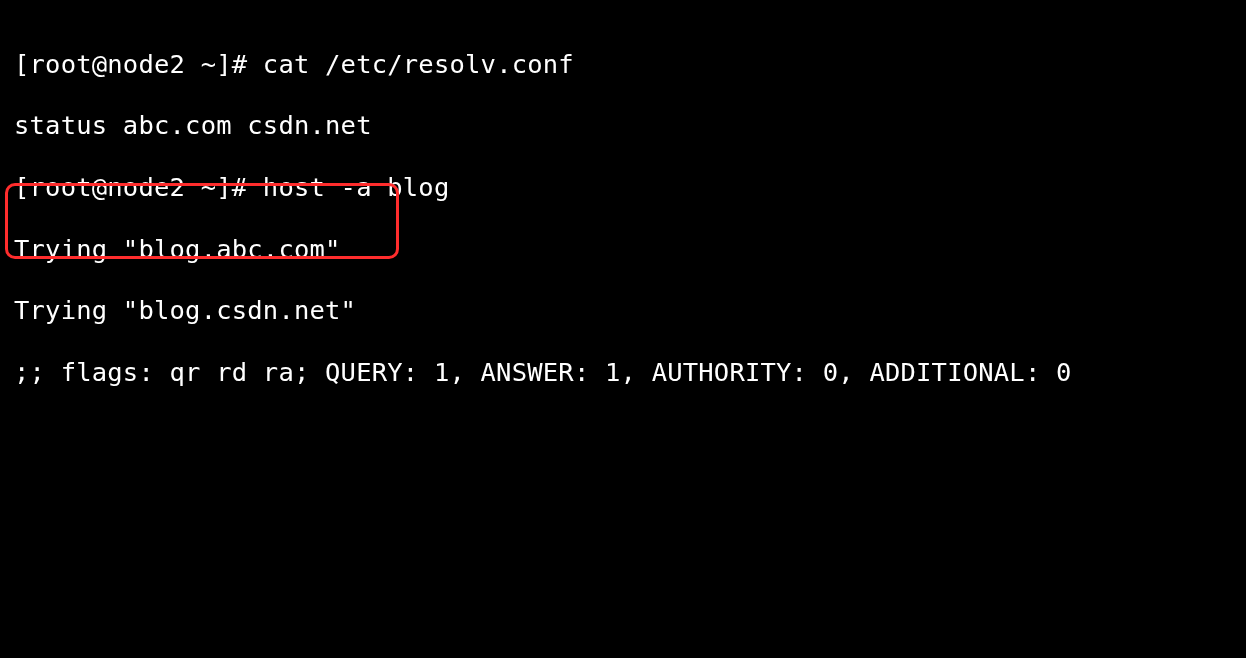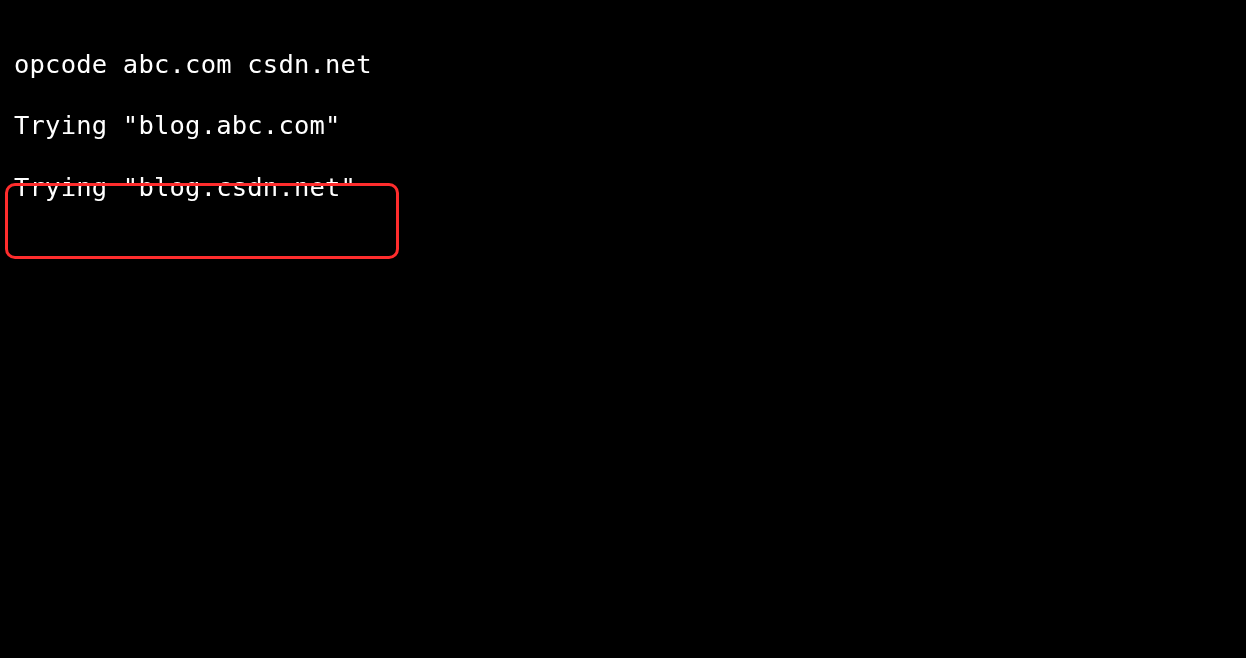--- a/index.html
+++ b/index.html
@@ -24,23 +24,26 @@
     position: absolute;
     border: 3px solid #ff2d2d;
     border-radius: 10px;
     pointer-events: none;
   }
 </style>
 </head>
 <body>
 
 <div class="terminal">
-<div>opcode abc.com csdn.net</div>
+<div><span>[root@node2 ~]# </span><span>cat /etc/resolv.conf</span></div>
+<div>status abc.com csdn.net</div>
+<div><span>[root@node2 ~]# </span><span>host -a blog</span></div>
 <div>Trying "blog.abc.com"</div>
 <div>Trying "blog.csdn.net"</div>
+<div>;; flags: qr rd ra; QUERY: 1, ANSWER: 1, AUTHORITY: 0, ADDITIONAL: 0</div>
 <div>&nbsp;</div>
 
 
 
 
 
 
 
 
 

